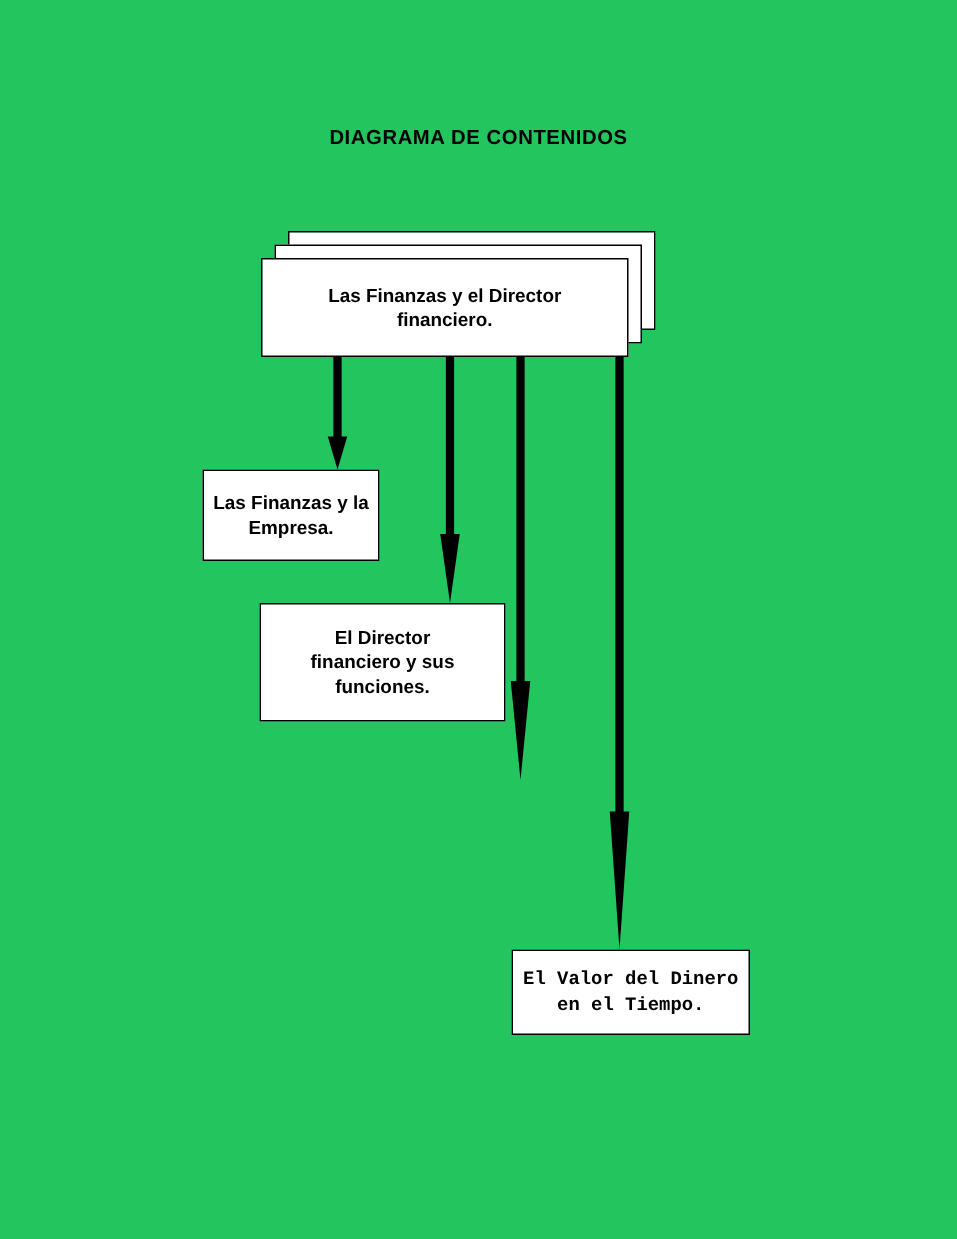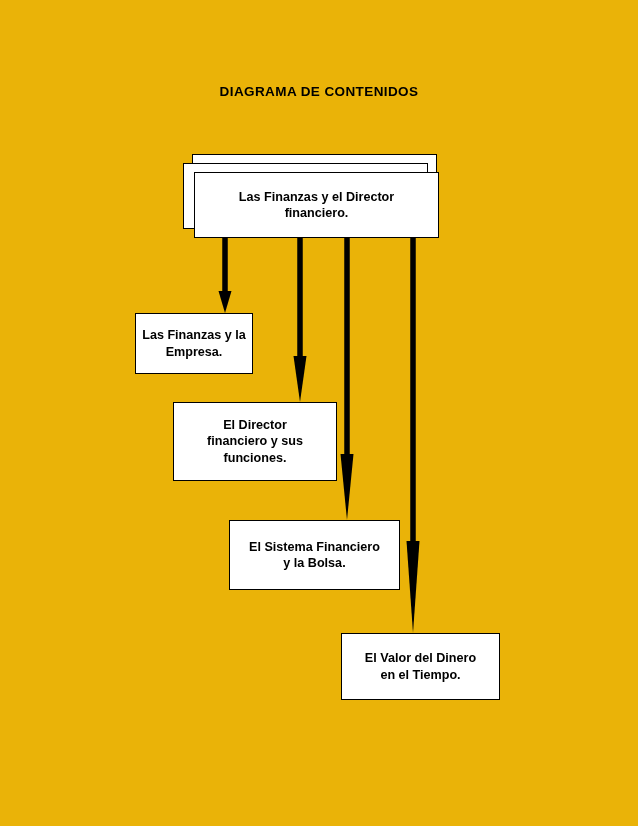--- a/index.html
+++ b/index.html
@@ -9,21 +9,21 @@
     background: #ffffff;
   }
   body {
     font-family: "Liberation Sans", sans-serif;
     -webkit-font-smoothing: antialiased;
   }
   #page {
     position: relative;
     width: 638px;
     height: 826px;
-    background: #eab308;
+    background: #22c55e;
     overflow: hidden;
   }
   #diagram-title {
     position: absolute;
     left: 0;
     top: 84px;
     width: 638px;
     text-align: center;
     font-size: 13.5px;
     font-weight: bold;
@@ -99,40 +99,36 @@
         </g>
         <g>
           <rect x="410.25" y="238" width="5.5" height="304" fill="#000000"></rect>
           <polygon points="406.5,541 419.5,541 413,633" fill="#000000"></polygon>
         </g>
       </svg>
 
     <div class="stack-layer" id="stack-layer-back" style="left: 192px; top: 154px; width: 245px; height: 66px;"></div>
     <div class="stack-layer" id="stack-layer-mid" style="left: 183px; top: 163px; width: 245px; height: 66px;"></div>
 
-    <div class="node-box" id="node-root" style="left: 174px; top: 172px; width: 245px; height: 66px; margin-left: 20px;">
+    <div class="node-box" id="node-root" style="left: 174px; top: 172px; width: 245px; height: 66px;">
       <span class="node-label">Las Finanzas y el Director
 financiero.</span>
     </div>
 
     <div class="node-box" id="node-1" style="left: 135px; top: 313px; width: 118px; height: 61px;">
       <span class="node-label">Las Finanzas y la
 Empresa.</span>
     </div>
 
     <div class="node-box" id="node-2" style="left: 173px; top: 402px; width: 164px; height: 79px;">
       <span class="node-label">El Director
 financiero y sus
 funciones.</span>
     </div>
 
-    <div class="node-box" id="node-3" style="left: 229px; top: 520px; width: 171px; height: 70px;">
-      <span class="node-label">El Sistema Financiero
-y la Bolsa.</span>
-    </div>
 
-    <div class="node-box" id="node-4" style="left: 341px; top: 633px; width: 159px; height: 67px;">
+    <div class="node-box" id="node-4" style="left: 341px; top: 633px; width: 159px; height: 57px; font-family: Liberation Mono, monospace;">
       <span class="node-label">El Valor del Dinero
 en el Tiempo.</span>
     </div>
 
   </div>
 </div>
 
 </body></html>

